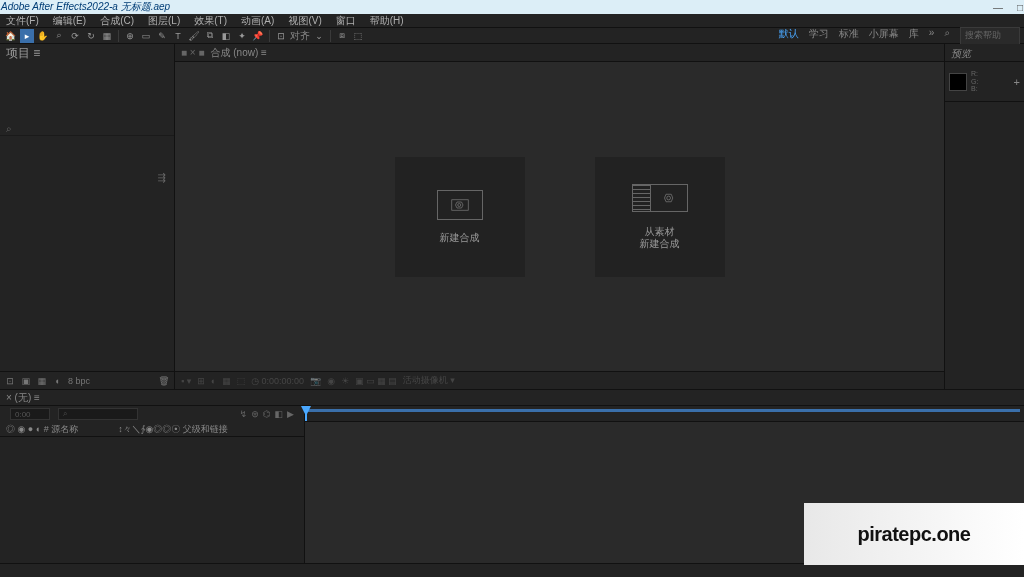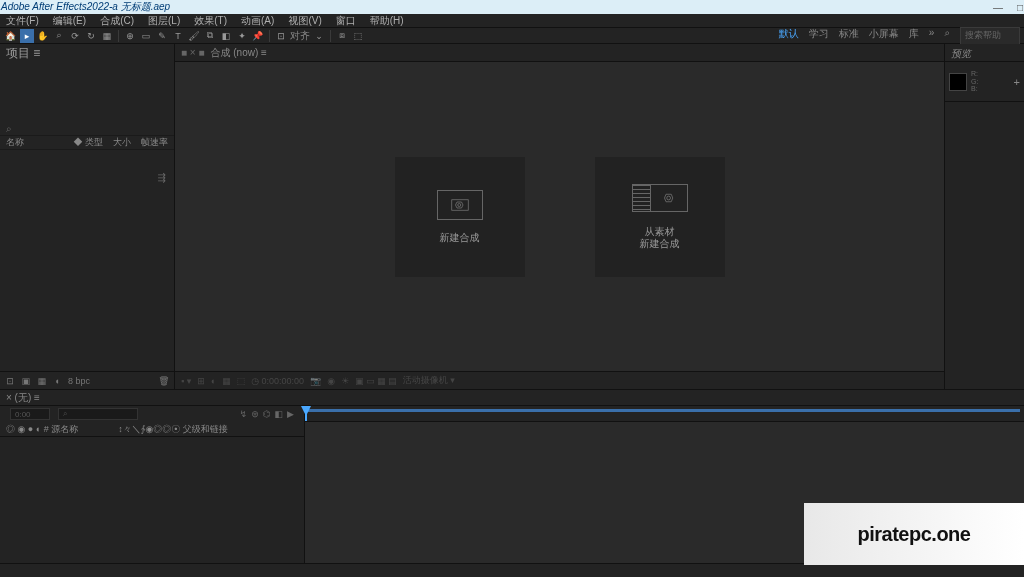--- a/index.html
+++ b/index.html
@@ -130,26 +130,20 @@
 </div>
 
 <div class="main">
 
   <div class="left-panel">
     <div class="panel-tab">项目 ≡</div>
     <div class="project-body">
       <div class="search-row">
         <span>⌕</span>
       </div>
-      <div class="cols">
-        <span>名称</span>
-        <span style="margin-left:auto">◆ 类型</span>
-        <span>大小</span>
-        <span>帧速率</span>
-      </div>
       <div style="position:absolute;right:8px;top:110px;color:#666;font-size:10px;">⇶</div>
     </div>
     <div class="project-footer">
       <span class="ico">⊡</span>
       <span class="ico">▣</span>
       <span class="ico">▦</span>
       <span class="ico">◐</span>
       <span>8 bpc</span>
       <span class="ico" style="margin-left:auto">🗑</span>
     </div>

